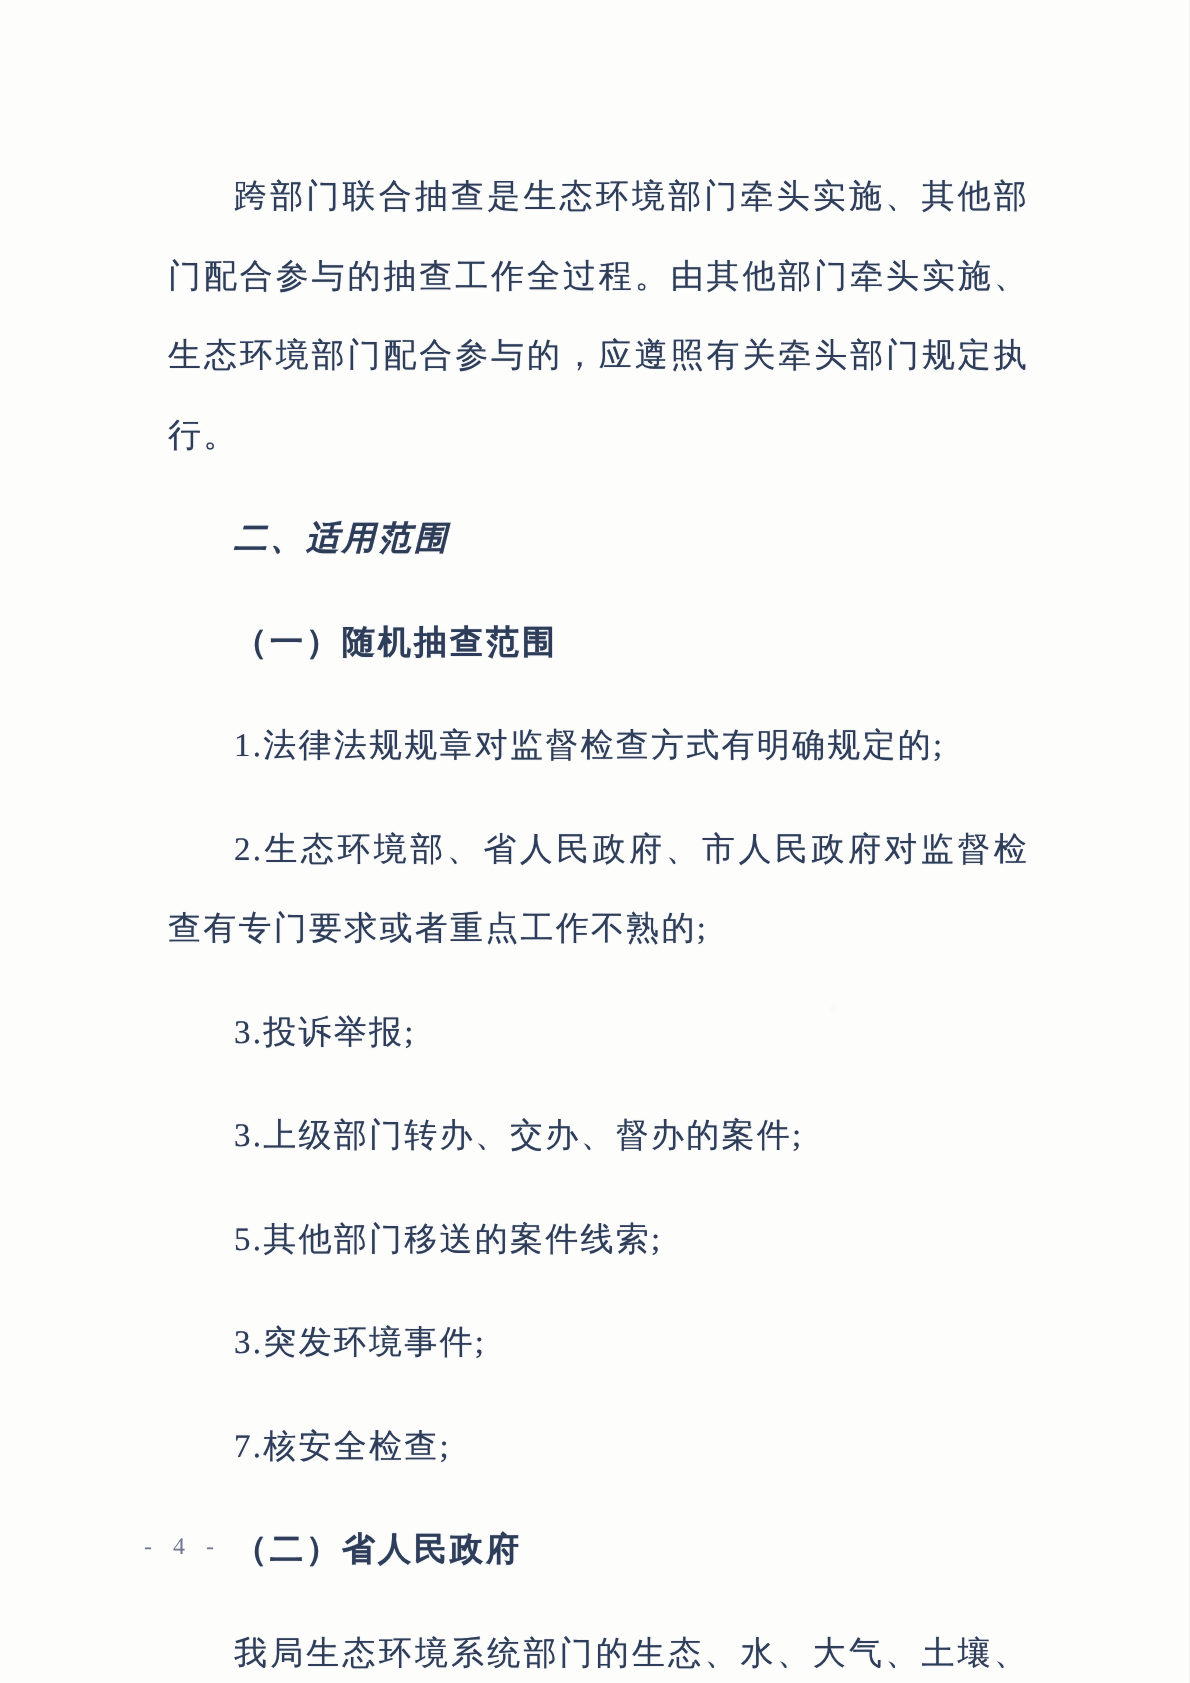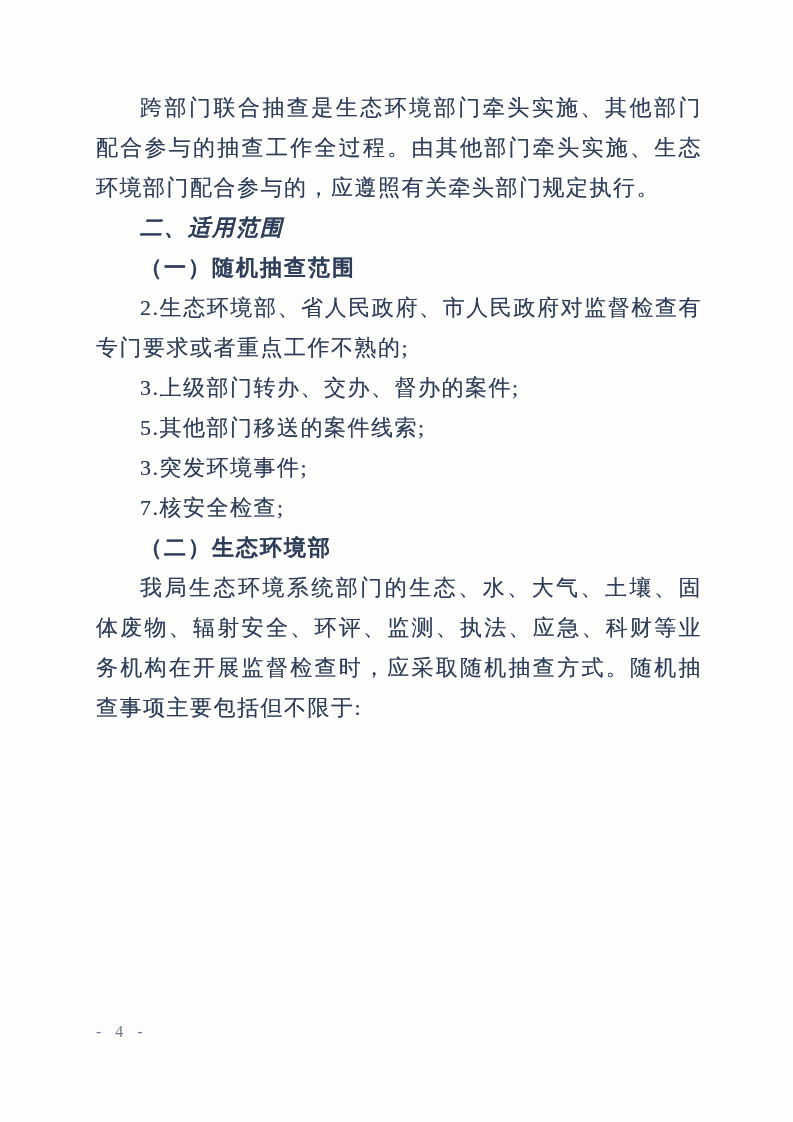--- a/index.html
+++ b/index.html
@@ -19,23 +19,23 @@
     font-family: "Liberation Serif", "DejaVu Serif", serif;
     color: #2e3e5a;
   }
   .content {
     position: absolute;
     left: 96px;
     top: 88px;
     width: 606px;
   }
   .content p {
-    margin: 0;
+    margin: 16px;
     font-size: 22px;
-    line-height: 40px;
+    line-height: 53px;
     letter-spacing: 1.5px;
     text-align: justify;
     text-align-last: left;
     text-indent: 2em;
     text-shadow: 0 0 0.6px rgba(46, 62, 90, 0.55);
   }
   .content p.h1 {
     font-family: "Liberation Sans", "DejaVu Sans", sans-serif;
     font-weight: bold;
     letter-spacing: 2px;
@@ -57,22 +57,24 @@
   }
 </style>
 </head>
 <body>
 
 <div class="page">
   <div class="content">
     <p class="body">跨部门联合抽查是生态环境部门牵头实施、其他部门配合参与的抽查工作全过程。由其他部门牵头实施、生态环境部门配合参与的，应遵照有关牵头部门规定执行。</p>
     <p class="h1">二、适用范围</p>
     <p class="h2">（一）随机抽查范围</p>
+    <p class="body">1.法律法规规章对监督检查方式有明确规定的;</p>
     <p class="body">2.生态环境部、省人民政府、市人民政府对监督检查有专门要求或者重点工作不熟的;</p>
+    <p class="body">3.投诉举报;</p>
     <p class="body">3.上级部门转办、交办、督办的案件;</p>
     <p class="body">5.其他部门移送的案件线索;</p>
     <p class="body">3.突发环境事件;</p>
     <p class="body">7.核安全检查;</p>
-    <p class="h2">（二）生态环境部</p>
+    <p class="h2">（二）省人民政府</p>
     <p class="body">我局生态环境系统部门的生态、水、大气、土壤、固体废物、辐射安全、环评、监测、执法、应急、科财等业务机构在开展监督检查时，应采取随机抽查方式。随机抽查事项主要包括但不限于:</p>
   </div>
   <div class="footer">- 4 -</div>
 </div>
 
 </body></html>

